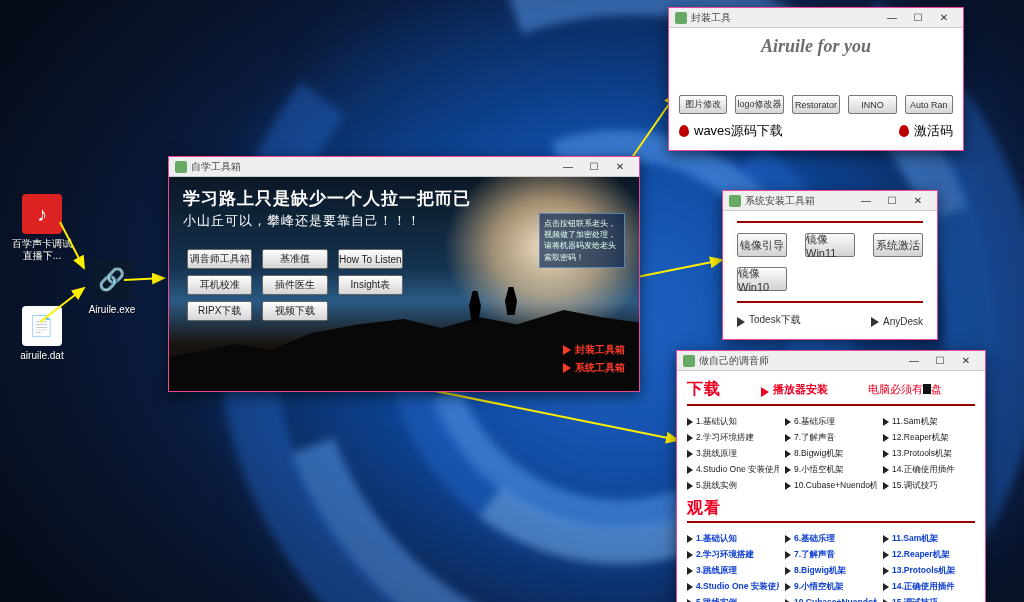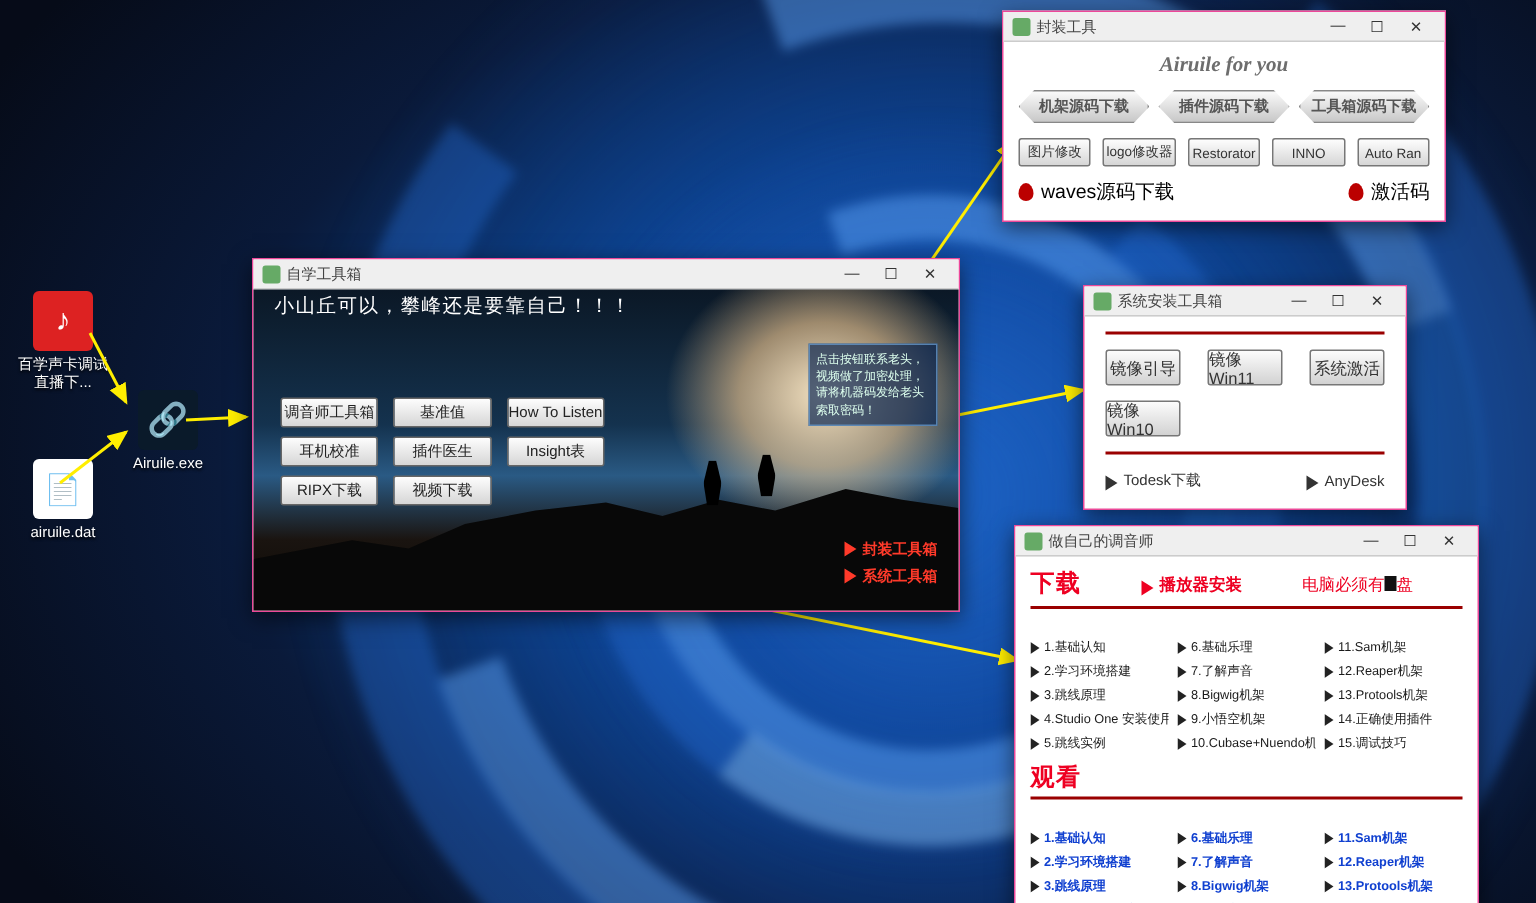--- a/index.html
+++ b/index.html
@@ -32,40 +32,40 @@
   
   .win { position:absolute; background:#fff; border:1px solid #ec4899; box-shadow:0 4px 14px rgba(0,0,0,.55); }
   .titlebar { height:20px; background:#efefef; border-bottom:1px solid #ccc; display:flex; align-items:center; padding:0 6px; font-size:10px; color:#444;}
   .titlebar .ticon{ width:12px; height:12px; background:#6a6; margin-right:4px; border-radius:2px;}
   .titlebar .spacer{flex:1;}
   .wbtn { width:26px; height:18px; display:flex; align-items:center; justify-content:center; font-size:10px; color:#333;}
 
   
   .winA { left:668px; top:7px; width:296px; }
   .winA .body{ padding:6px 10px 10px; }
-  .brand { text-align:center; font-family:"Brush Script MT","Segoe Script",cursive; font-style:italic; font-size:14px; color:#6d6d6d; font-weight:bold; margin:2px 0 8px;}
+  .brand { text-align:center; font-family:"Brush Script MT","Segoe Script",cursive; font-style:italic; font-size:18px; color:#6d6d6d; font-weight:bold; margin:2px 0 8px;}
   .diamondRow{ display:flex; justify-content:space-between; gap:6px;}
   .diamond{ flex:1; height:22px; position:relative; background:linear-gradient(#fafafa,#c8c8c8); clip-path: polygon(12% 0,88% 0,100% 50%,88% 100%,12% 100%,0 50%); display:flex; align-items:center; justify-content:center; font-size:10px; font-weight:bold; color:#555; border:1px solid #888;}
   .rowBtns{ display:flex; gap:8px; margin-top:10px;}
-  .btn3d{ flex:1; height:19px; font-size:9px; background:linear-gradient(#fdfdfd,#d6d6d6); border:1px solid #777; border-radius:2px; display:flex; align-items:center; justify-content:center; color:#333; cursor:pointer;}
+  .btn3d{ flex:1; height:19px; font-size:9px; background:linear-gradient(#fdfdfd,#d6d6d6); border:1px solid #777; border-radius:2px; display:flex; align-items:center; justify-content:center; color:#333; cursor:pointer;margin-top:28px;}
   .linkRow{ display:flex; align-items:center; gap:5px; margin-top:8px; font-size:13px;}
   .drop{ width:10px; height:12px; background:#b00; border-radius:50% 50% 50% 50% / 60% 60% 40% 40%; }
   .linkRow .sp{flex:1;}
 
   
   .winB { left:722px; top:190px; width:216px;}
   .winB .body{ padding:10px 14px 12px;}
   .hrLine{ height:2px; background:#9a0000; margin-bottom:10px;}
   .bigBtn{ height:24px; background:linear-gradient(#fcfcfc,#d2d2d2); border:1px solid #777; border-radius:2px; font-size:11px; display:flex; align-items:center; justify-content:center; color:#333; cursor:pointer;}
   .grid2{ display:grid; grid-template-columns:1fr 1fr 1fr; gap:10px 18px;}
   .triLink{ display:flex; align-items:flex-end; gap:4px; font-size:10px; color:#333;}
   .tri{ width:0; height:0; border-left:8px solid #333; border-top:5px solid transparent; border-bottom:5px solid transparent;}
 
   
-  .winM { left:168px; top:172px; width:472px;}
+  .winM { left:168px; top:156px; width:472px;}
   .winM .body{ position:relative; height:214px; 
     background:
      radial-gradient(ellipse 140px 120px at 380px 70px, rgba(255,235,200,.95) 0%, rgba(255,210,150,.6) 40%, rgba(30,50,80,0) 75%),
      linear-gradient(#0b1826 0%, #14324e 42%, #2a5a84 58%, #1a1410 78%, #0b0905 100%);
     color:#fff; overflow:hidden;
   }
   
   .mountain{ position:absolute; bottom:0; left:0; width:100%; height:90px; background:#080808;
     clip-path: polygon(0 100%, 0 62%, 6% 56%, 14% 48%, 22% 54%, 30% 36%, 40% 26%, 50% 20%, 58% 30%, 66% 18%, 74% 26%, 84% 10%, 92% 18%, 100% 24%, 100% 100%);}
   
@@ -83,21 +83,21 @@
   .redLinks .tri{ border-left-color:#ff3a2a;}
 
   
   .winC { left:676px; top:350px; width:310px;}
   .winC .body{ padding:6px 10px 10px; font-size:10px;}
   .cHead{ display:flex; align-items:center; gap:40px; margin:2px 0 4px;}
   .cHead .h1{ color:#e02; font-size:16px; font-weight:bold; letter-spacing:1px;}
   .cHead .h2{ color:#e02; font-size:11px; font-weight:bold;}
   .cHead .h3{ color:#e02; font-size:11px; font-weight:normal;}
   .cHead .h3 .blk{ display:inline-block; width:8px; height:10px; background:#111; vertical-align:-1px;}
-  .itemGrid{ display:grid; grid-template-columns:1fr 1fr 1fr; gap:4px 6px; margin-top:20px;}
+  .itemGrid{ display:grid; grid-template-columns:1fr 1fr 1fr; gap:4px 6px; margin-top:0;}
   .cItem{ display:flex; align-items:center; gap:3px; font-size:8.5px; color:#1a1a1a; cursor:pointer; white-space:nowrap; overflow:hidden;}
   .cItem .tri{ border-left:6px solid #222; border-top:4px solid transparent; border-bottom:4px solid transparent;}
   .cItem.blue{ color:#1040d0; font-weight:bold;}
   .sect2{ margin-top:6px;}
   .sect2 .h1{ color:#e02; font-size:16px; font-weight:bold; letter-spacing:1px;}
 </style>
 </head>
 <body>
 
 <div class="swirl"></div>
@@ -135,25 +135,20 @@
   <div class="titlebar">
     <div class="ticon"></div>
     <span>封装工具</span>
     <div class="spacer"></div>
     <div class="wbtn">—</div>
     <div class="wbtn">☐</div>
     <div class="wbtn close">✕</div>
   </div>
   <div class="body">
     <div class="brand">Airuile for you</div>
-    <div class="diamondRow" id="winA-diamonds">
-        <div class="diamond">机架源码下载</div>
-        <div class="diamond">插件源码下载</div>
-        <div class="diamond">工具箱源码下载</div>
-      </div>
     <div class="rowBtns" id="winA-buttons">
         <div class="btn3d">图片修改</div>
         <div class="btn3d">logo修改器</div>
         <div class="btn3d">Restorator</div>
         <div class="btn3d">INNO</div>
         <div class="btn3d">Auto Ran</div>
       </div>
     <div class="linkRow">
       <div class="drop"></div>
       <span>waves源码下载</span>
@@ -200,20 +195,21 @@
     <div class="ticon"></div>
     <span>自学工具箱</span>
     <div class="spacer"></div>
     <div class="wbtn">—</div>
     <div class="wbtn">☐</div>
     <div class="wbtn close">✕</div>
   </div>
   <div class="body">
     <div class="mountain"></div>
     <div class="figures"></div>
+    <div class="headline">学习路上只是缺少一个人拉一把而已</div>
     <div class="subhead">小山丘可以，攀峰还是要靠自己！！！</div>
     <div class="note">点击按钮联系老头，视频做了加密处理，请将机器码发给老头索取密码！</div>
     <div class="btnGrid" id="winM-buttons">
         <div class="mbtn">调音师工具箱</div>
         <div class="mbtn">基准值</div>
         <div class="mbtn">How To Listen</div>
         <div class="mbtn">耳机校准</div>
         <div class="mbtn">插件医生</div>
         <div class="mbtn">Insight表</div>
         <div class="mbtn">RIPX下载</div>

